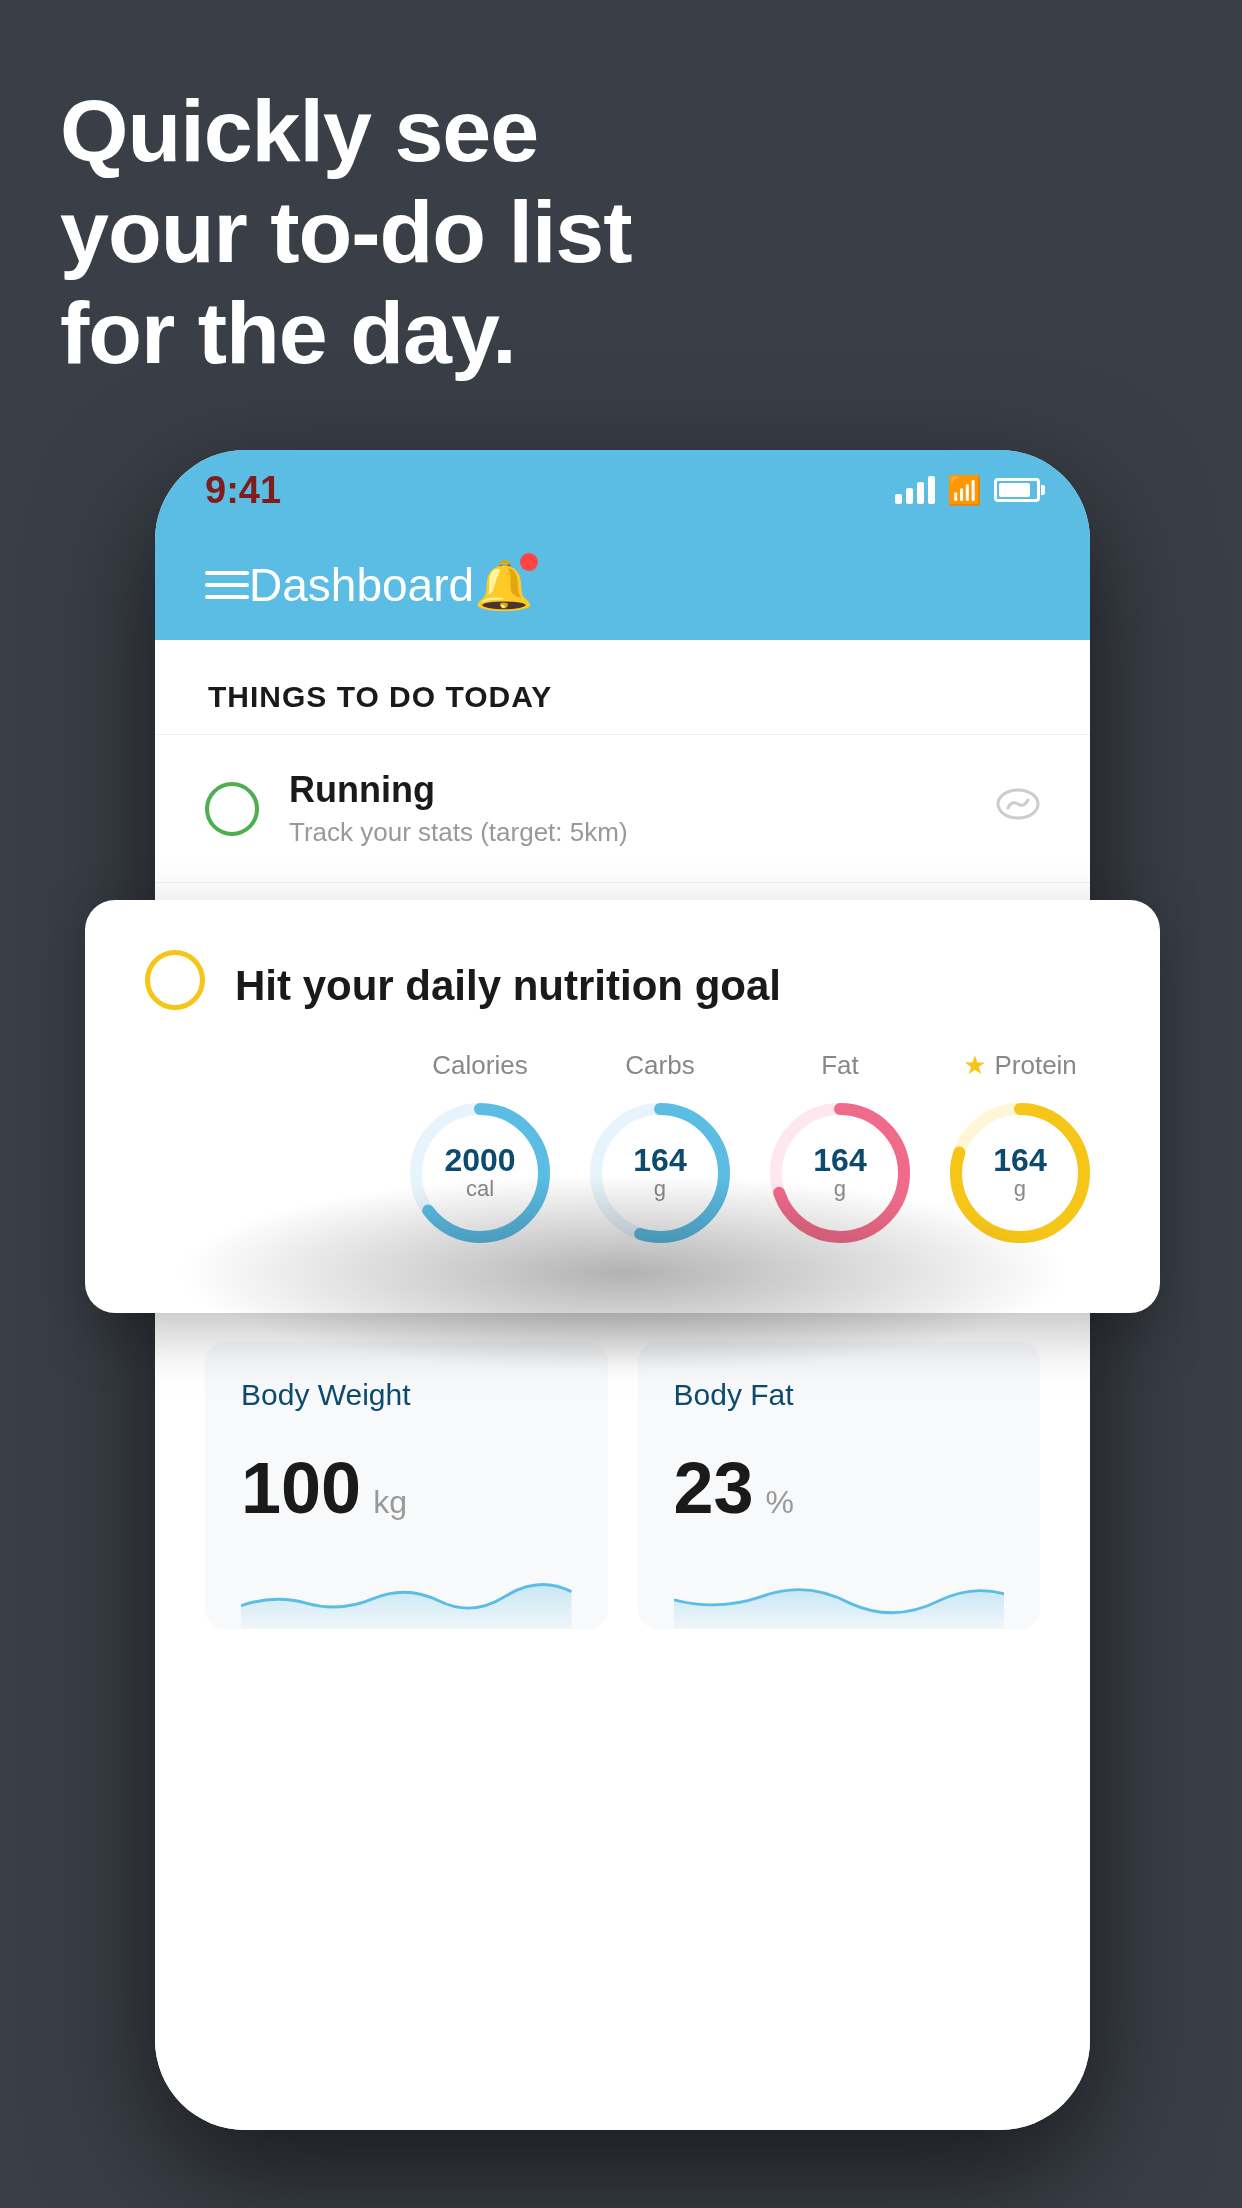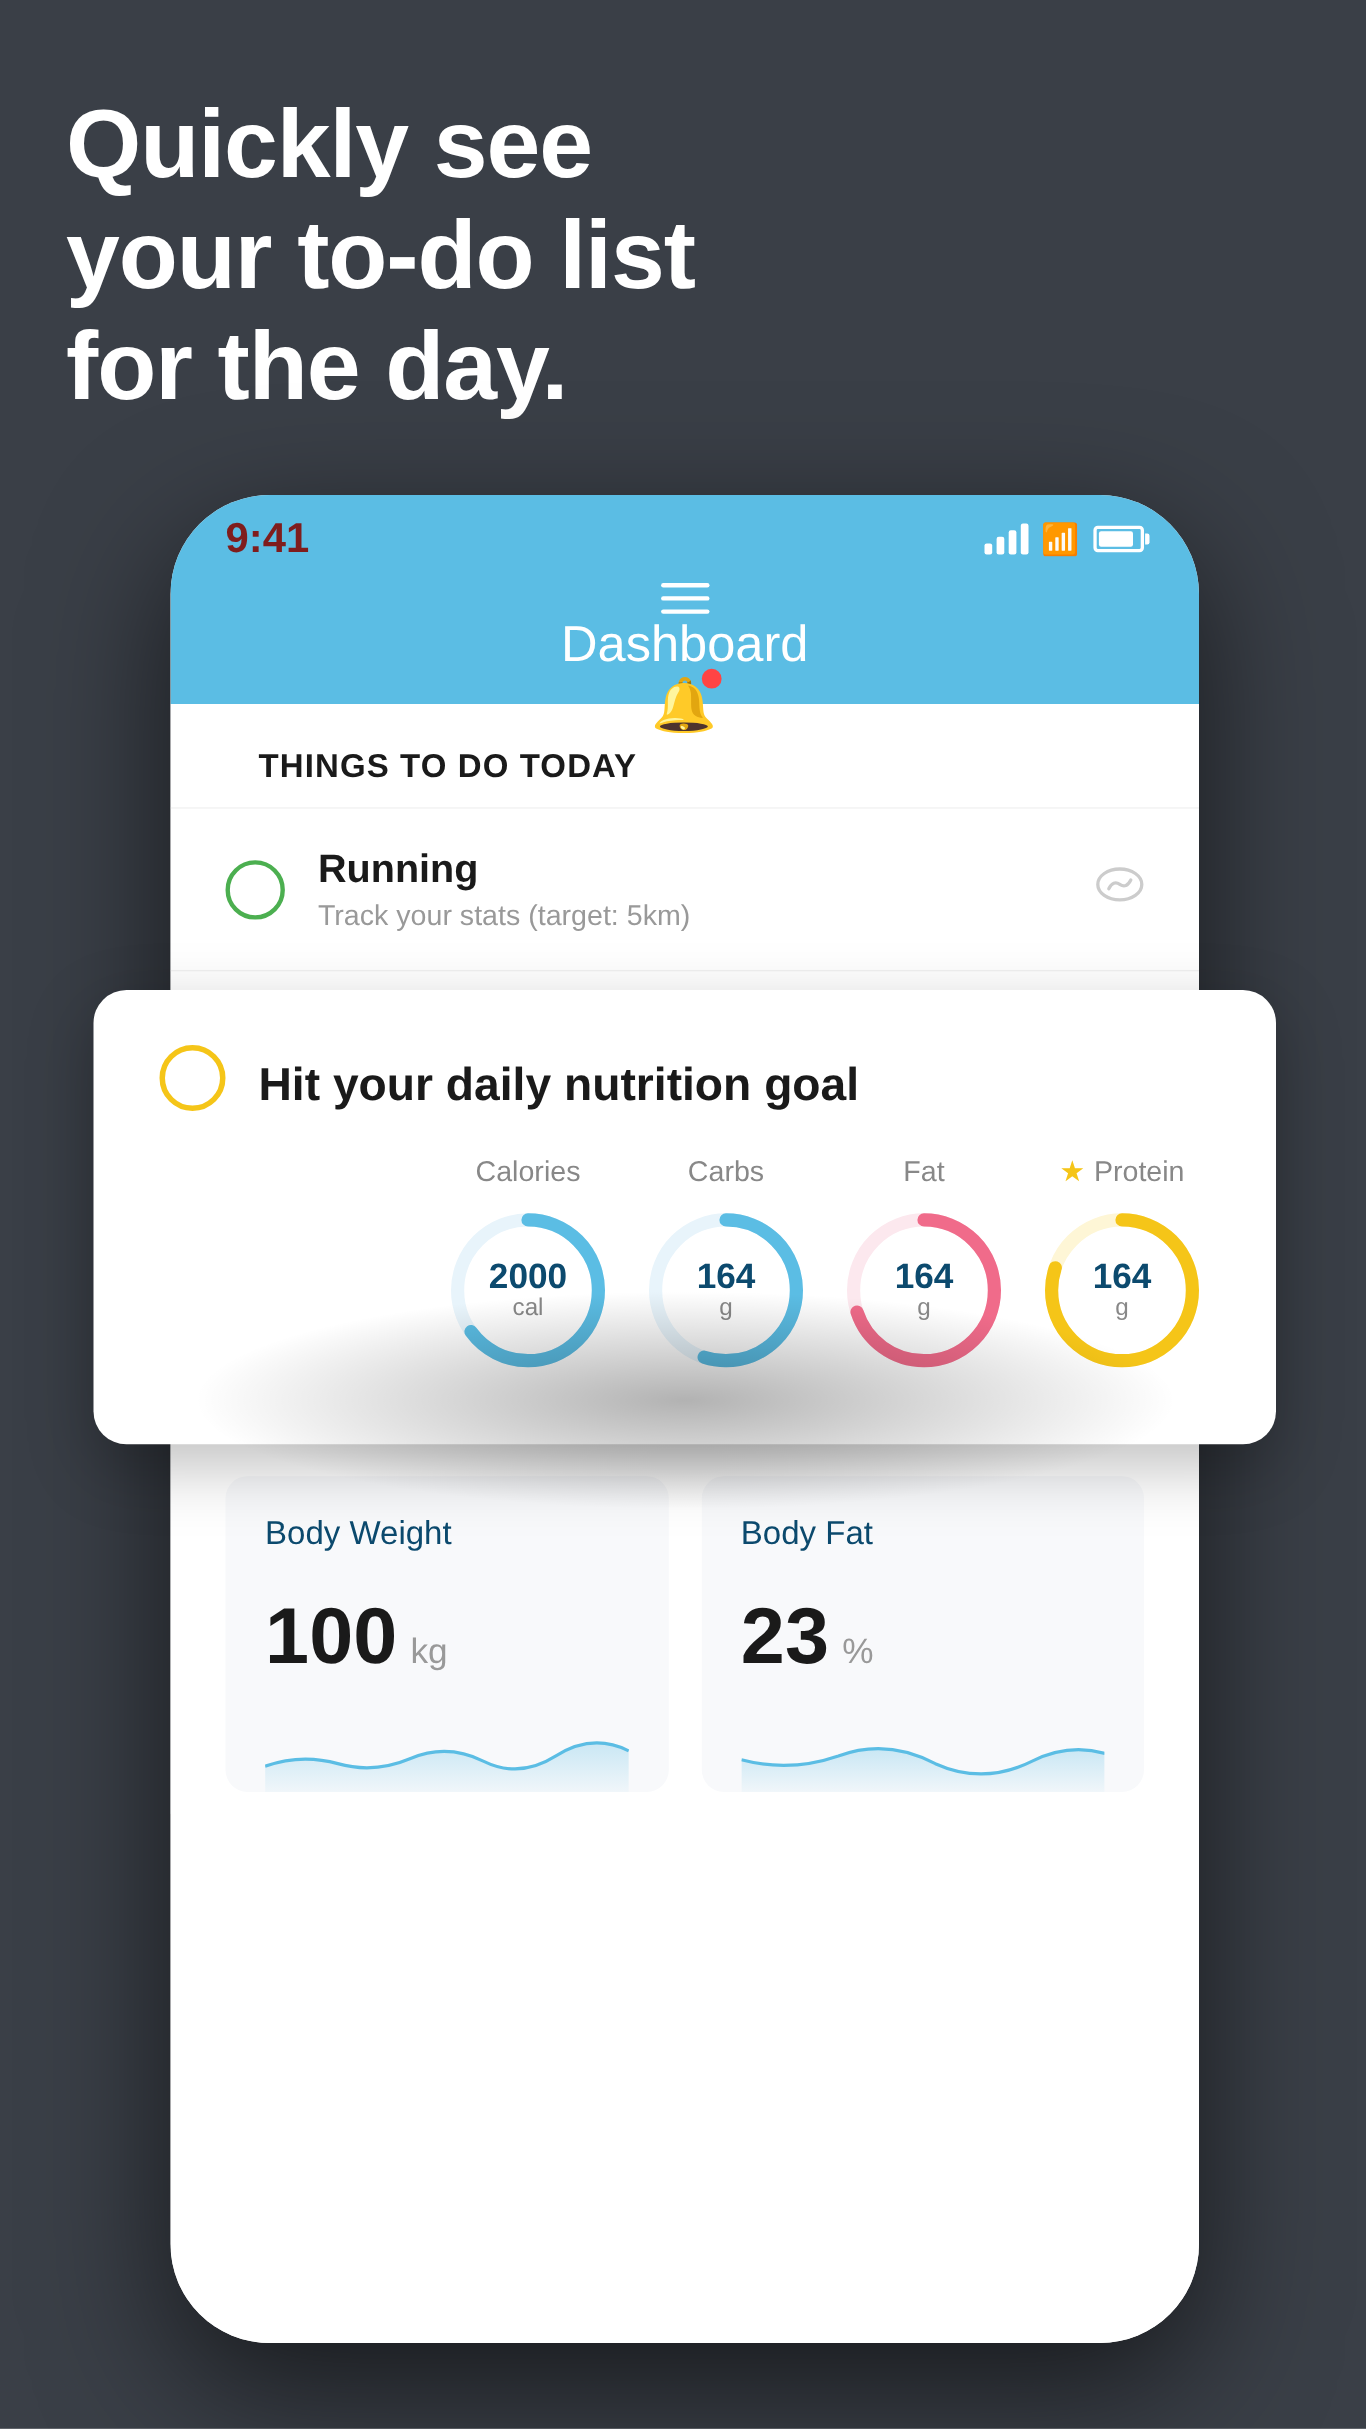--- a/index.html
+++ b/index.html
@@ -103,21 +103,20 @@
       border-radius: 2px;
     }
 
     
     .header-bar {
       background: #5bbde4;
       height: 110px;
       display: flex;
       align-items: center;
       padding: 0 50px;
-      flex-direction: column;
     }
     .hamburger {
       display: flex;
       flex-direction: column;
       gap: 8px;
       cursor: pointer;
     }
     .hamburger span {
       display: block;
       width: 44px;
@@ -148,21 +147,21 @@
 
     
     .phone-content {
       background: white;
       height: calc(100% - 190px);
       overflow: hidden;
     }
 
     
     .section-header {
-      padding: 40px 80px 20px;
+      padding: 40px 53px 20px;
       font-size: 30px;
       font-weight: 800;
       color: #1a1a1a;
       letter-spacing: 1px;
       text-transform: uppercase;
     }
 
     
     .floating-card {
       position: absolute;

